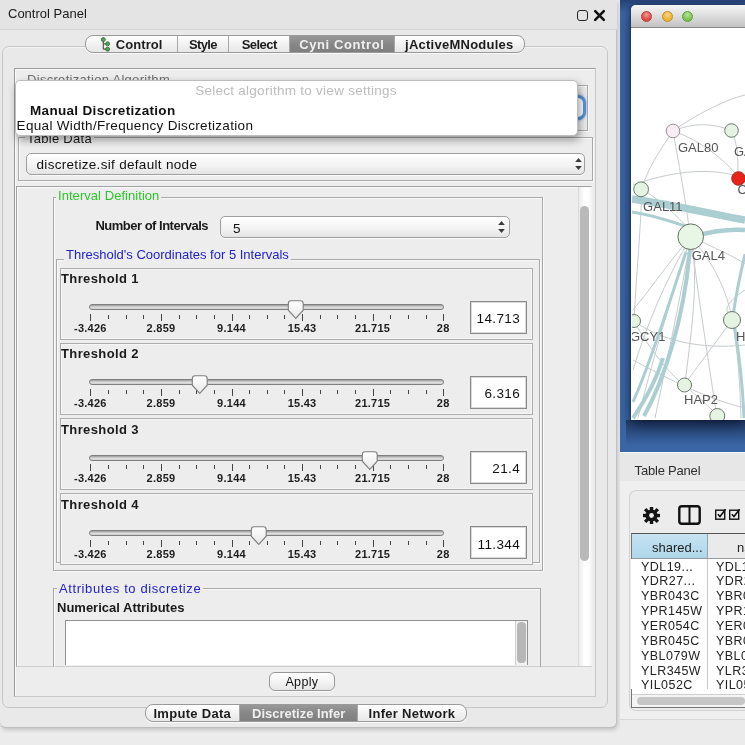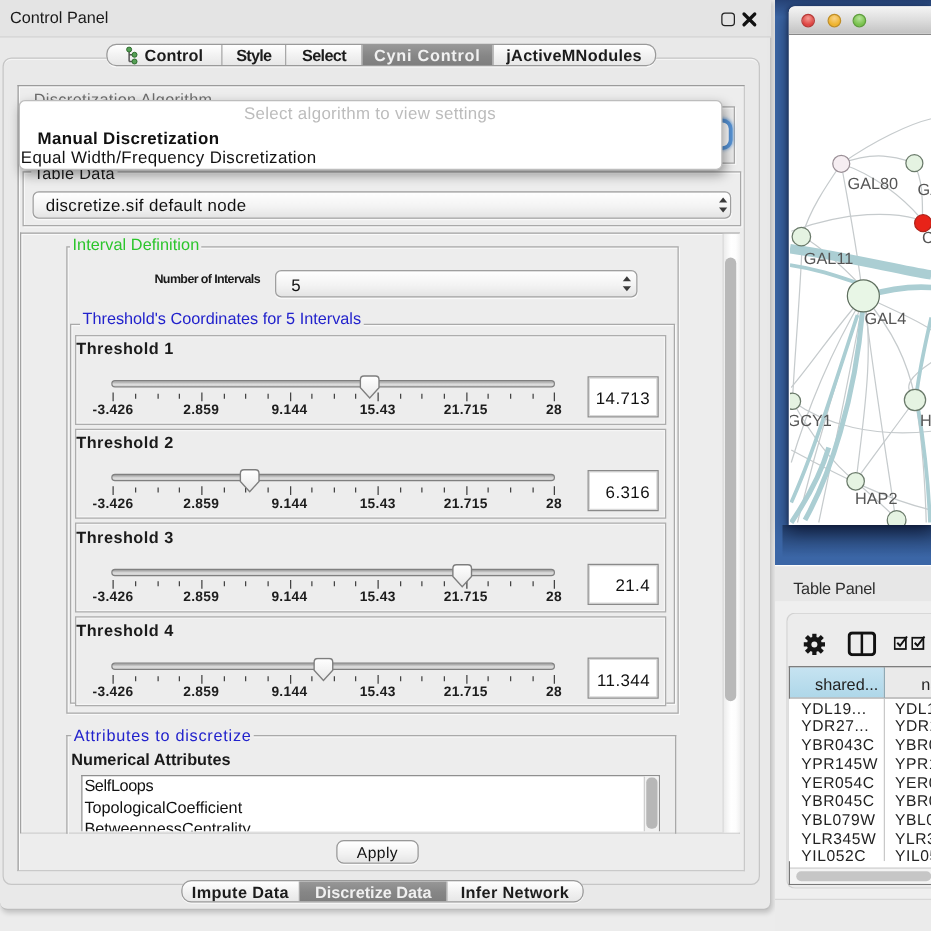--- a/index.html
+++ b/index.html
@@ -52,21 +52,21 @@
   </div>
 <svg class="abs" style="left:574px;top:157px;" width="9" height="14" viewBox="0 0 9 14">
     <path d="M4.5,1 L7.8,5 H1.2 Z" fill="#3a3a3a"></path>
     <path d="M4.5,13 L1.2,9 H7.8 Z" fill="#3a3a3a"></path>
   </svg>
 <div class="abs" style="left:15.5px;top:186px;width:576.5px;height:481px;background:#ededed;border:1px solid #a2a2a2;border-right-color:#cfcfcf;border-bottom-color:#cfcfcf;box-shadow:inset 1px 1px 0 #fafafa;overflow:hidden;"></div>
 <div class="abs" style="left:577.5px;top:187px;width:14px;height:479px;background:linear-gradient(90deg,#ececec,#ffffff 45%,#fdfdfd 75%,#f1f1f1);border-left:1px solid #d9d9d9;"></div>
 <div class="abs" style="left:579.5px;top:206px;width:9.5px;height:355px;background:#b9b9b9;border-radius:5px;"></div>
 <div class="etched" style="left:53px;top:196.5px;width:490px;height:374px;"></div>
 <div class="glabel" style="left:56px;top:188.3px;color:#2bc52b;letter-spacing:.05px;">Interval Definition</div>
-<div class="abs" style="left:60px;top:218px;width:148px;text-align:right;font-size:10px;font-weight:bold;color:#1a1a1a;letter-spacing:-.5px;">Number of Intervals</div>
+<div class="abs" style="left:60px;top:218px;width:148px;text-align:right;font-size:13px;font-weight:bold;color:#1a1a1a;letter-spacing:-.5px;">Number of Intervals</div>
 <div class="combo" style="left:220px;top:215.5px;width:290px;height:22.5px;">
     <span style="position:absolute;left:12px;top:4.5px;">5</span>
   </div>
 <svg class="abs" style="left:497px;top:220px;" width="9" height="14" viewBox="0 0 9 14">
     <path d="M4.5,1 L7.8,5 H1.2 Z" fill="#3a3a3a"></path>
     <path d="M4.5,13 L1.2,9 H7.8 Z" fill="#3a3a3a"></path>
   </svg>
 <div class="etched" style="left:56px;top:259px;width:484px;height:303.5px;"></div>
 <div class="glabel" style="left:64px;top:246.5px;color:#2222cc;">Threshold's Coordinates for 5 Intervals</div>
 <div class="tpanel" style="left:59.5px;top:267.5px;width:473px;height:72px;"></div>
@@ -230,28 +230,27 @@
         <stop offset="1" stop-color="#e8e8e8"></stop>
       </linearGradient>
     </defs>
 <path d="M4.2,0.8 L13.3,0.8 Q16.2,0.8 16.2,3.7 L16.2,10.2 L8.75,18.4 L1.3,10.2 L1.3,3.7 Q1.3,0.8 4.2,0.8 Z" fill="url(#thg4)" stroke="#7e7e7e" stroke-width="1.1"></path>
   </svg>
 <div class="vbox" style="left:470px;top:526.3px;">11.344</div>
 <div class="etched" style="left:53px;top:588px;width:488px;height:79px;border-bottom:none;box-shadow:inset 1px 1px 0 #f9f9f9;"></div>
 <div class="glabel" style="left:57px;top:580.6px;color:#2222cc;letter-spacing:.6px;">Attributes to discretize</div>
 <div class="abs" style="left:57px;top:599.5px;font-size:13px;font-weight:bold;color:#1a1a1a;text-align:right;">Numerical Attributes</div>
 <div class="abs" style="left:65px;top:619.5px;width:463px;height:45.5px;background:#fff;border:1px solid #8f8f8f;border-bottom:none;overflow:hidden;">
-<div style="position:absolute;left:1.5px;top:-0.5px;font-size:13px;color:#111;line-height:17.1px;"><span style="letter-spacing:-.3px">SelfLoops</span><br>TopologicalCoefficient<br>BetweennessCentrality</div>
 <div style="position:absolute;right:0;top:0;width:12px;height:45.5px;background:#f2f2f2;border-left:1px solid #cfcfcf;"></div>
 <div style="position:absolute;right:1.5px;top:1.5px;width:8.5px;height:41px;background:#b7b7b7;border-radius:4px;"></div>
 </div>
 <div class="abs" style="left:268.6px;top:671.8px;width:66.7px;height:19.6px;border:1px solid #989898;border-radius:6px;background:linear-gradient(#ffffff,#f3f3f3 55%,#e5e5e5);font-size:12.5px;letter-spacing:.35px;color:#111;text-align:center;line-height:18px;box-shadow:0 1px 0 rgba(255,255,255,.8);">Apply</div>
 <div class="seg" style="left:144.6px;top:703.7px;width:322px;">
 <div style="width:95px;letter-spacing:.3px;">Impute Data</div>
-<div class="sel" style="width:119px;">Discretize Data</div>
+<div class="sel" style="width:119px;">Discretize Infer</div>
 <div style="width:108px;letter-spacing:.28px;">Infer Network</div>
 </div>
 <div class="abs" style="left:620px;top:0;width:125px;height:452px;background:#3b66a6;"></div>
 <div class="abs" style="left:620px;top:0;width:125px;height:452px;background:linear-gradient(180deg,rgba(0,0,30,.35),rgba(0,0,30,0) 3%);"></div>
 <div class="abs" style="left:626px;top:420px;width:119px;height:26px;background:linear-gradient(rgba(8,20,45,.5),rgba(8,20,45,0));"></div>
 <div class="abs" style="left:631px;top:5px;width:114px;height:415px;border-radius:5px 0 0 0;box-shadow:0 5px 14px rgba(0,0,20,.55), -1px 0 3px rgba(0,0,20,.3);background:#fff;"></div>
 <div class="abs" style="left:631px;top:5px;width:114px;height:23px;border-radius:5px 0 0 0;background:linear-gradient(#f5f5f5,#dcdcdc 52%,#c2c2c2);border-bottom:1px solid #888;"></div>
 <div class="abs" style="left:640.5px;top:11px;width:11px;height:11px;border-radius:50%;background:radial-gradient(circle at 50% 30%,#f49a92,#df4745 65%);border:0.8px solid #b73a38;"></div>
 <div class="abs" style="left:661.5px;top:11px;width:11px;height:11px;border-radius:50%;background:radial-gradient(circle at 50% 30%,#f8d287,#efb42f 65%);border:0.8px solid #c08e27;"></div>
 <div class="abs" style="left:681.5px;top:11px;width:11px;height:11px;border-radius:50%;background:radial-gradient(circle at 50% 30%,#b6e49a,#7ac24e 65%);border:0.8px solid #5f9e3e;"></div>

